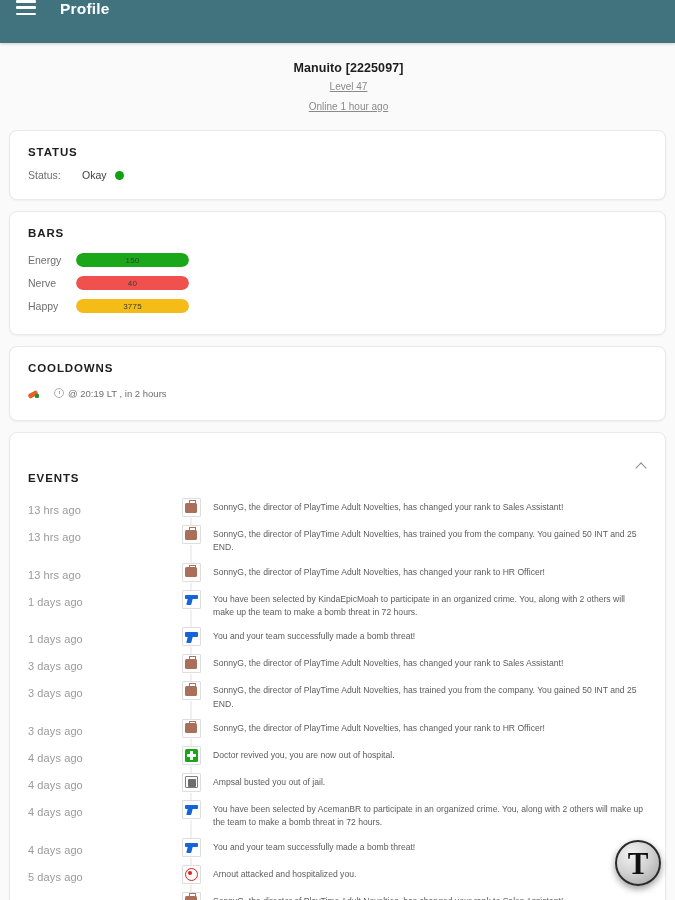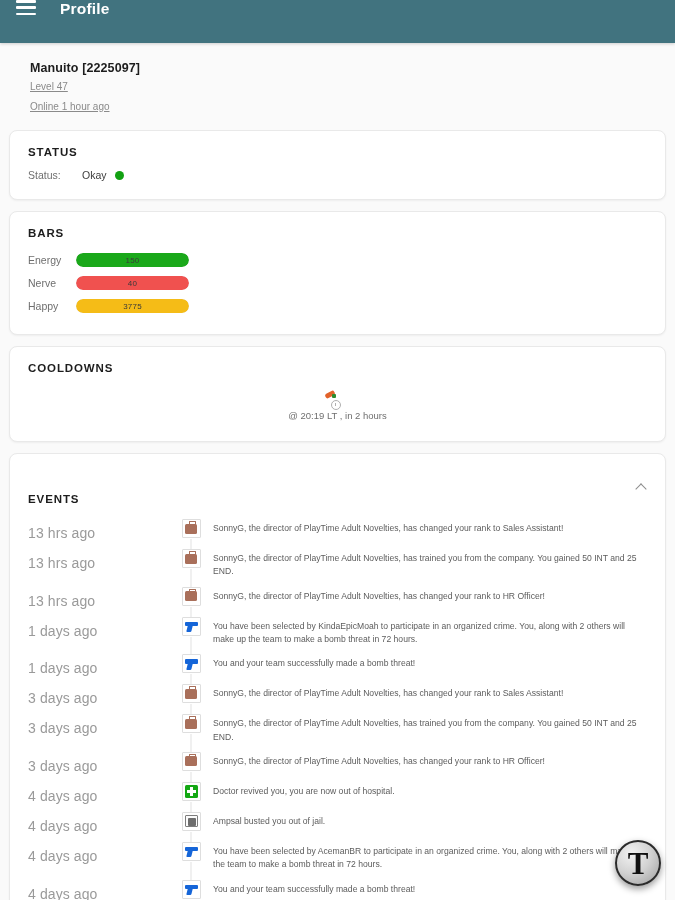--- a/index.html
+++ b/index.html
@@ -27,21 +27,21 @@
   }
   .hamburger { width: 20px; height: 15px; display: flex; flex-direction: column;
                justify-content: space-between; cursor: pointer; }
   .hamburger span { display: block; height: 2.5px; width: 100%; background: #ffffff; border-radius: 1px; }
   .appbar-title { font-size: 15.5px; font-weight: bold; margin-left: 24px; letter-spacing: .2px; }
 
   
   .content { height: 857px; overflow: hidden; background: #fafafa; }
 
   
-  .identity { background: #fafafa; padding: 18px 8px 16px; text-align: left; margin-left: 22px; }
+  .identity { background: #fafafa; padding: 18px 8px 16px; text-align: center; margin-left: 22px; }
   .identity-name { font-size: 12.5px; font-weight: bold; color: #1d1d1d; letter-spacing: .1px; }
   .identity-sub { font-size: 10px; color: #8a8a8a; margin-top: 5px; line-height: 1.45; text-decoration: underline; }
 
   
   .card {
     background: #ffffff;
     border: 1px solid #e9e9e9;
     border-radius: 8px;
     margin: 0 9px 11px;
     box-shadow: 0 1px 2px rgba(0,0,0,.05);
@@ -68,37 +68,37 @@
     width: 113px; height: 14px; border-radius: 7px;
     position: relative; overflow: hidden; background: #e6e6e6; flex: none;
   }
   .bar-fill { position: absolute; left: 0; top: 0; bottom: 0; border-radius: 7px; }
   .bar-text {
     position: absolute; inset: 0; display: flex; align-items: center; justify-content: center;
     font-size: 8px; color: #3a3a3a; font-weight: normal; letter-spacing: .2px;
   }
 
   
-  .cool-body { padding: 12px 18px 20px; display: flex; align-items: center; flex-direction: column; }
+  .cool-body { padding: 12px 18px 20px; display: flex; align-items: center; }
   .cool-icon { width: 17px; height: 14px; flex: none; margin-right: 9px; }
   .cool-text { font-size: 9.5px; color: #6f6f6f; }
 
   
   .events-head { display: flex; align-items: center; justify-content: space-between; padding: 15px 18px 0; }
   .events-head .card-title { padding: 0; margin-top: 24px; }
   .chevron-up { width: 11px; height: 11px; position: relative; cursor: pointer; }
   .chevron-up::before {
     content: ""; position: absolute; left: 1px; top: 3px; width: 7px; height: 7px;
     border-left: 1.4px solid #8d8d8d; border-top: 1.4px solid #8d8d8d;
     transform: rotate(45deg);
   }
   .events-list { padding: 10px 0 6px; }
   .event-row { display: flex; align-items: flex-start; padding: 4px 18px; min-height: 22px; }
   .event-time {
-    width: 145px; flex: none; font-size: 14px; color: #9a9a9a;
+    width: 145px; flex: none; font-size: 11px; color: #9a9a9a;
     padding-top: 6px; letter-spacing: .1px;
   }
   .event-icon-cell { width: 36px; flex: none; display: flex; justify-content: center; position: relative; }
   .event-icon-box {
     width: 19px; height: 19px; border: 1px solid #dedede; background: #fff;
     display: flex; align-items: center; justify-content: center; border-radius: 1px;
   }
   .event-text {
     flex: 1; font-size: 8.6px; color: #5c5c5c; line-height: 1.55; padding-top: 3px; padding-left: 4px;
   }

